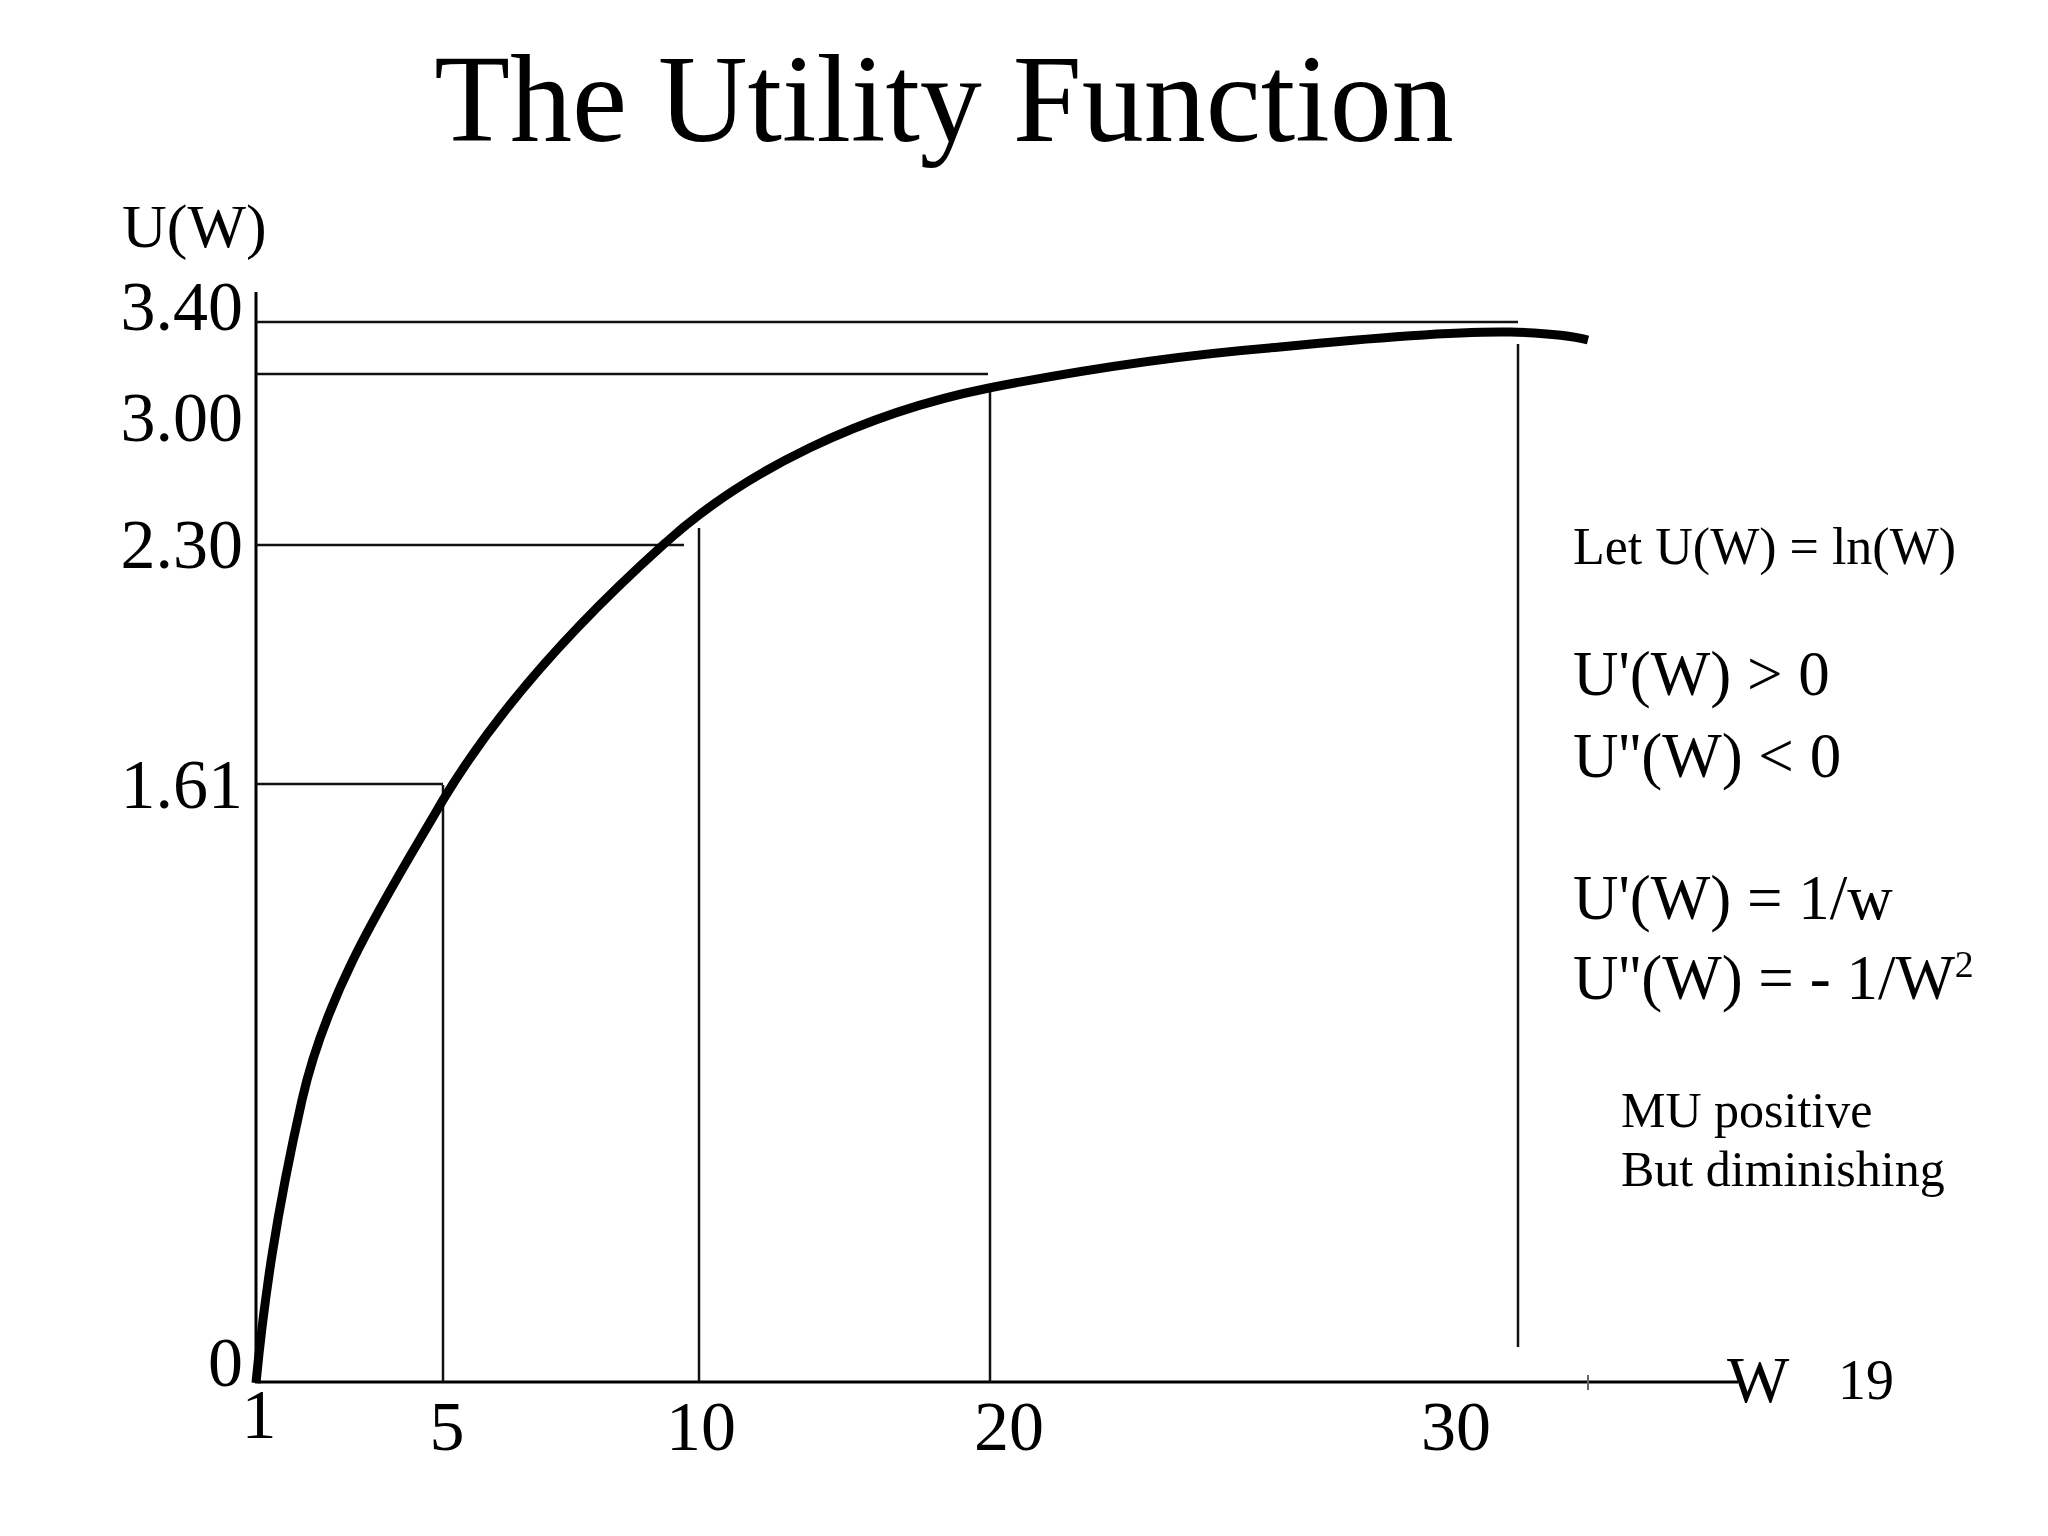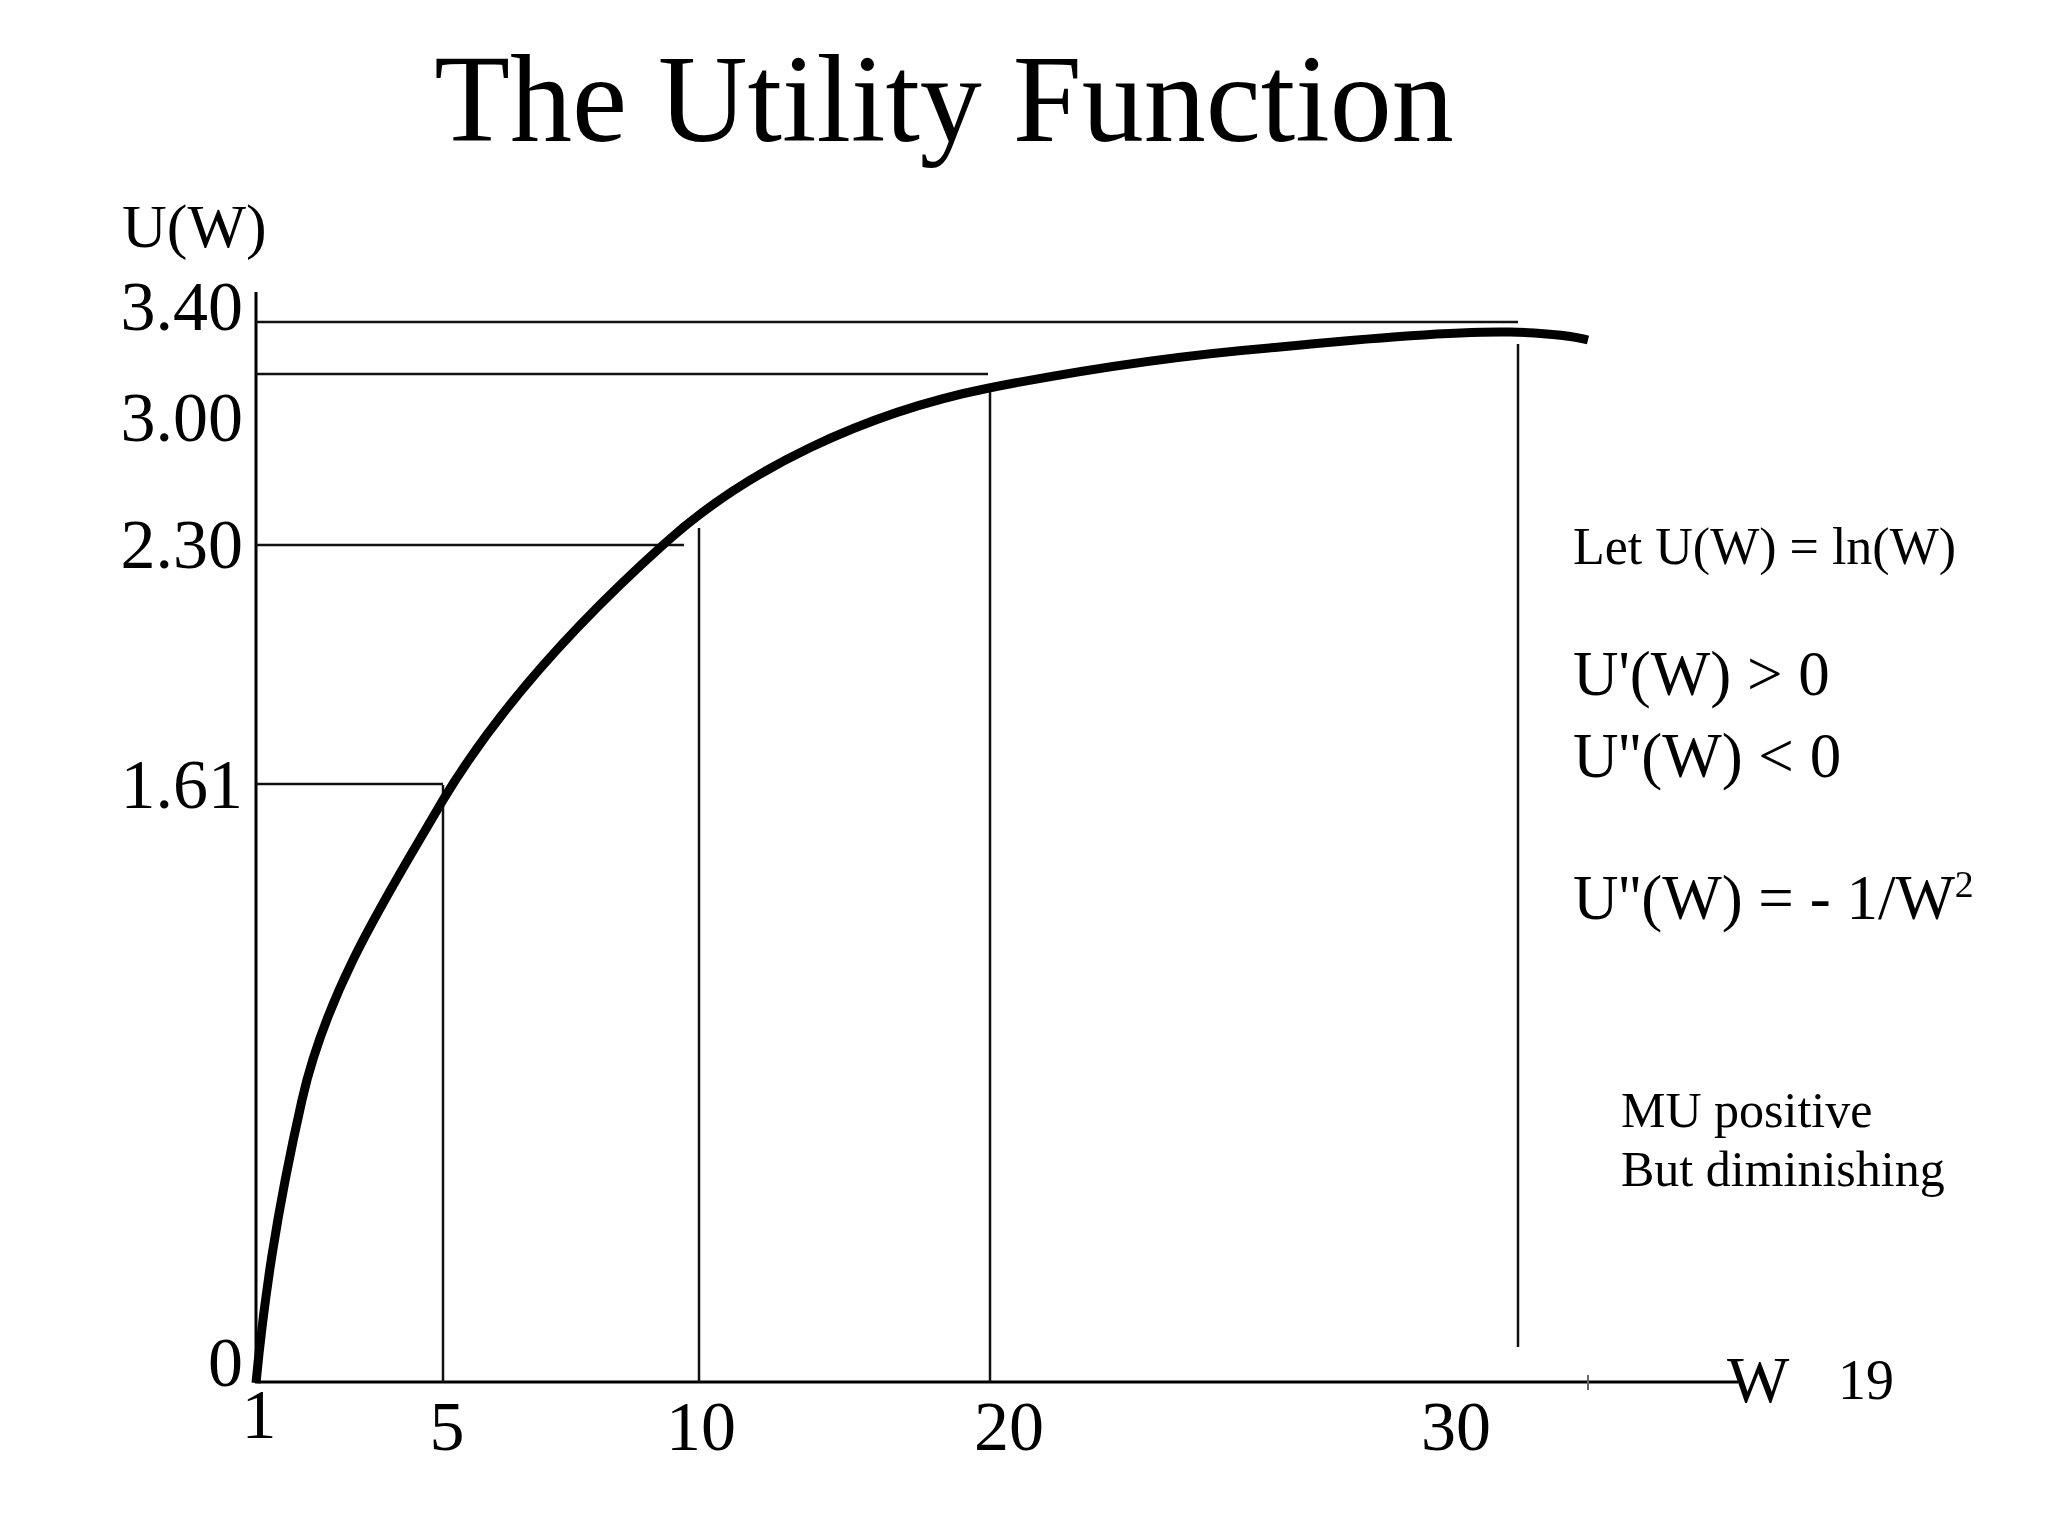--- a/index.html
+++ b/index.html
@@ -73,20 +73,21 @@
 <div class="abs xtick" style="left:1456px;top:1392px;">30</div>
 
 <div class="abs ann ann-def">Let U(W) = ln(W)</div>
 
 <div class="abs ann ann-eq">
   <div>U'(W) &gt; 0</div>
   <div>U''(W) &lt; 0</div>
 </div>
 
 <div class="abs ann ann-deriv">
+  <div>U'(W) = 1/w</div>
   <div><span>U''(W) = - 1/W</span><sup>2</sup></div>
 </div>
 
 <div class="abs ann ann-mu">
   <div>MU positive</div>
   <div>But diminishing</div>
 </div>
 
 <div class="abs pagenum">19</div>
 

